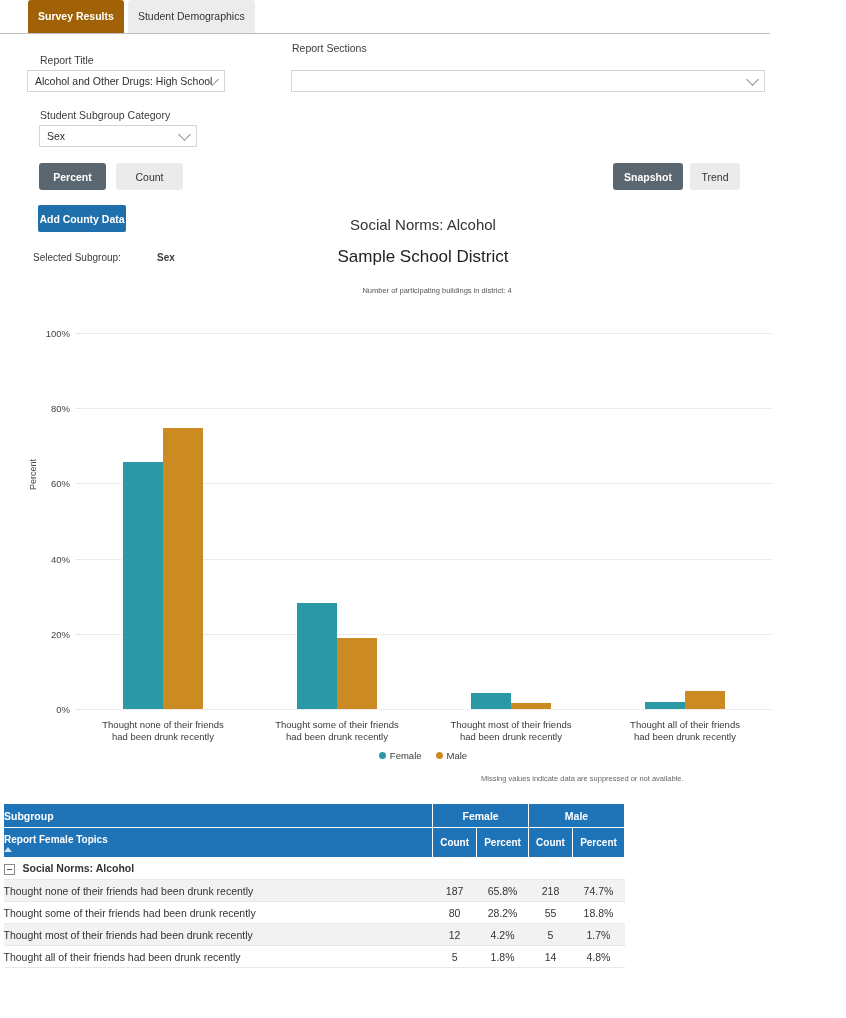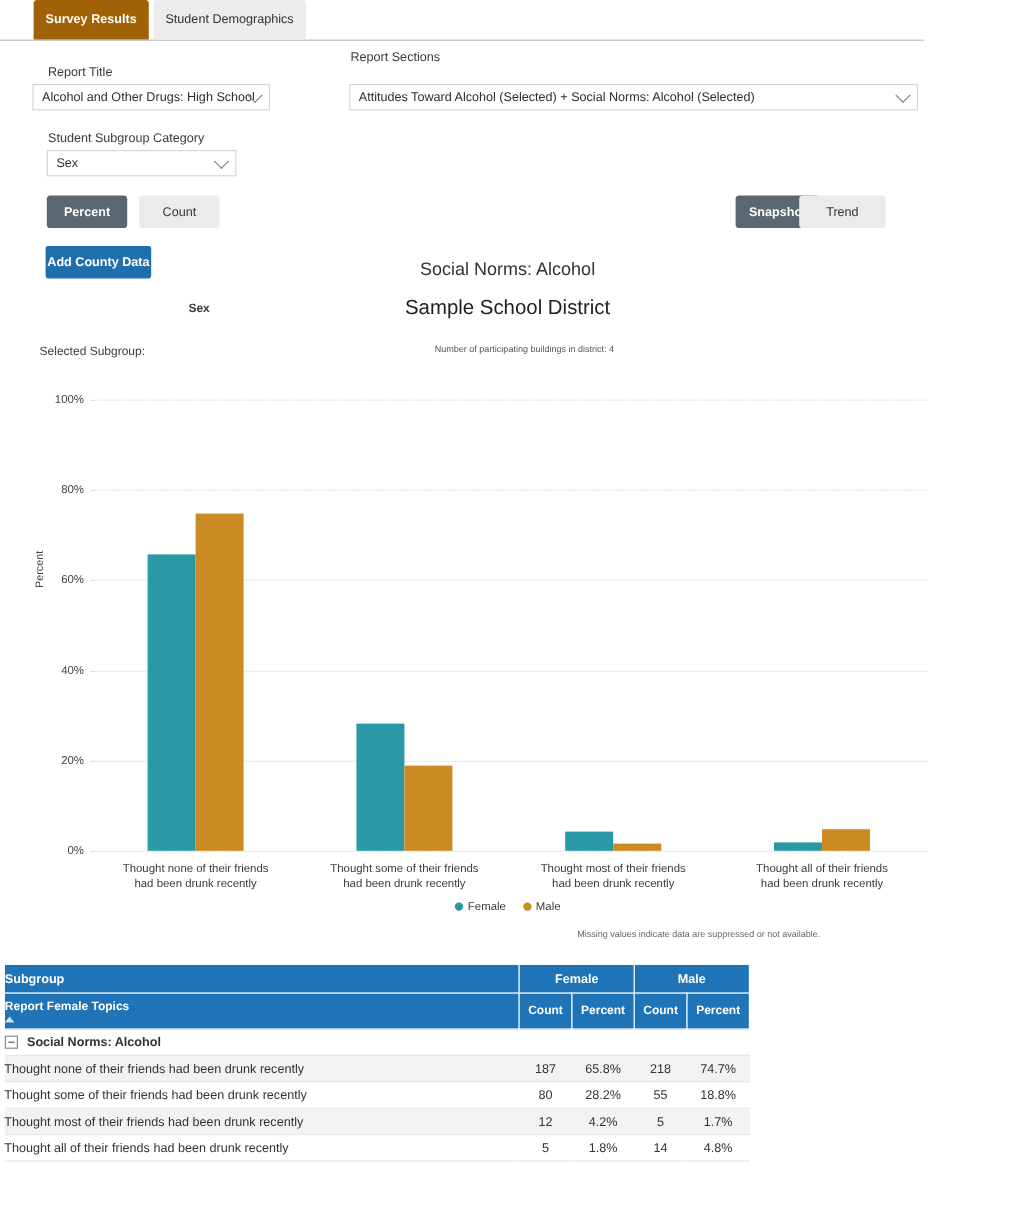--- a/index.html
+++ b/index.html
@@ -263,49 +263,48 @@
 </div>
 
 <div class="field-label" style="left:40px; top:54px;">Report Title</div>
 <div class="select" style="left:27px; top:70px; width:198px;">
   <span>Alcohol and Other Drugs: High School</span>
   <span class="chev"></span>
 </div>
 
 <div class="field-label" style="left:292px; top:42px;">Report Sections</div>
 <div class="select" style="left:291px; top:70px; width:474px;">
-  <span>Attitudes Toward Alcohol (Selected) + Social Norms: Alcohol (Selected)</span>
   <span class="chev"></span>
 </div>
 
 <div class="field-label" style="left:40px; top:109px;">Student Subgroup Category</div>
 <div class="select" style="left:39px; top:125px; width:158px;">
   <span>Sex</span>
   <span class="chev"></span>
 </div>
 
 <div class="btn dark" style="left:39px; top:163px; width:67px;">
   <span>Percent</span>
 </div>
 <div class="btn light" style="left:116px; top:163px; width:67px;">
   <span>Count</span>
 </div>
 
 <div class="btn dark" style="left:613px; top:163px; width:70px;">
   <span>Snapshot</span>
 </div>
-<div class="btn light" style="left:666px; top:163px; width:72px;">
+<div class="btn light" style="left:690px; top:163px; width:50px;">
   <span>Trend</span>
 </div>
 
 <div class="btn blue" style="left:38px; top:205px; width:88px; height:27px;">
   <span>Add County Data</span>
 </div>
 
-<div class="meta-text" style="left:33px; top:252px;margin-top:36px;">Selected Subgroup:</div>
+<div class="meta-text" style="left:33px; top:252px;">Selected Subgroup:</div>
 <div class="meta-text" style="left:157px; top:252px; font-weight:600;">Sex</div>
 
 <div class="chart-title" style="top:216px;">Social Norms: Alcohol</div>
 <div class="chart-subtitle" style="top:247px;">Sample School District</div>
 <div class="chart-note" style="top:286px;">Number of participating buildings in district: 4</div>
 
 <div class="ylabel-rot">Percent</div>
 <div id="chart-area">
     <div class="gridline" style="left: 76px; width: 696px; top: 391px;"></div>
     <div class="ytick" style="left: 24px; top: 391px;">0%</div>

